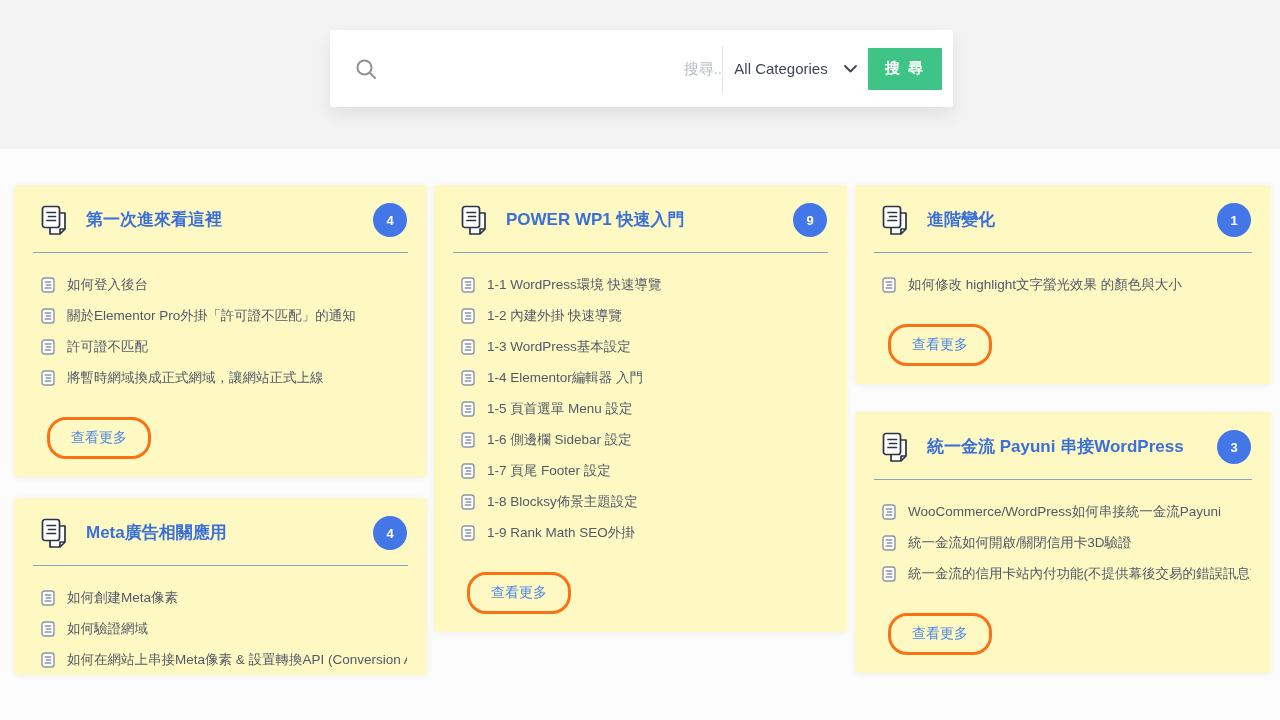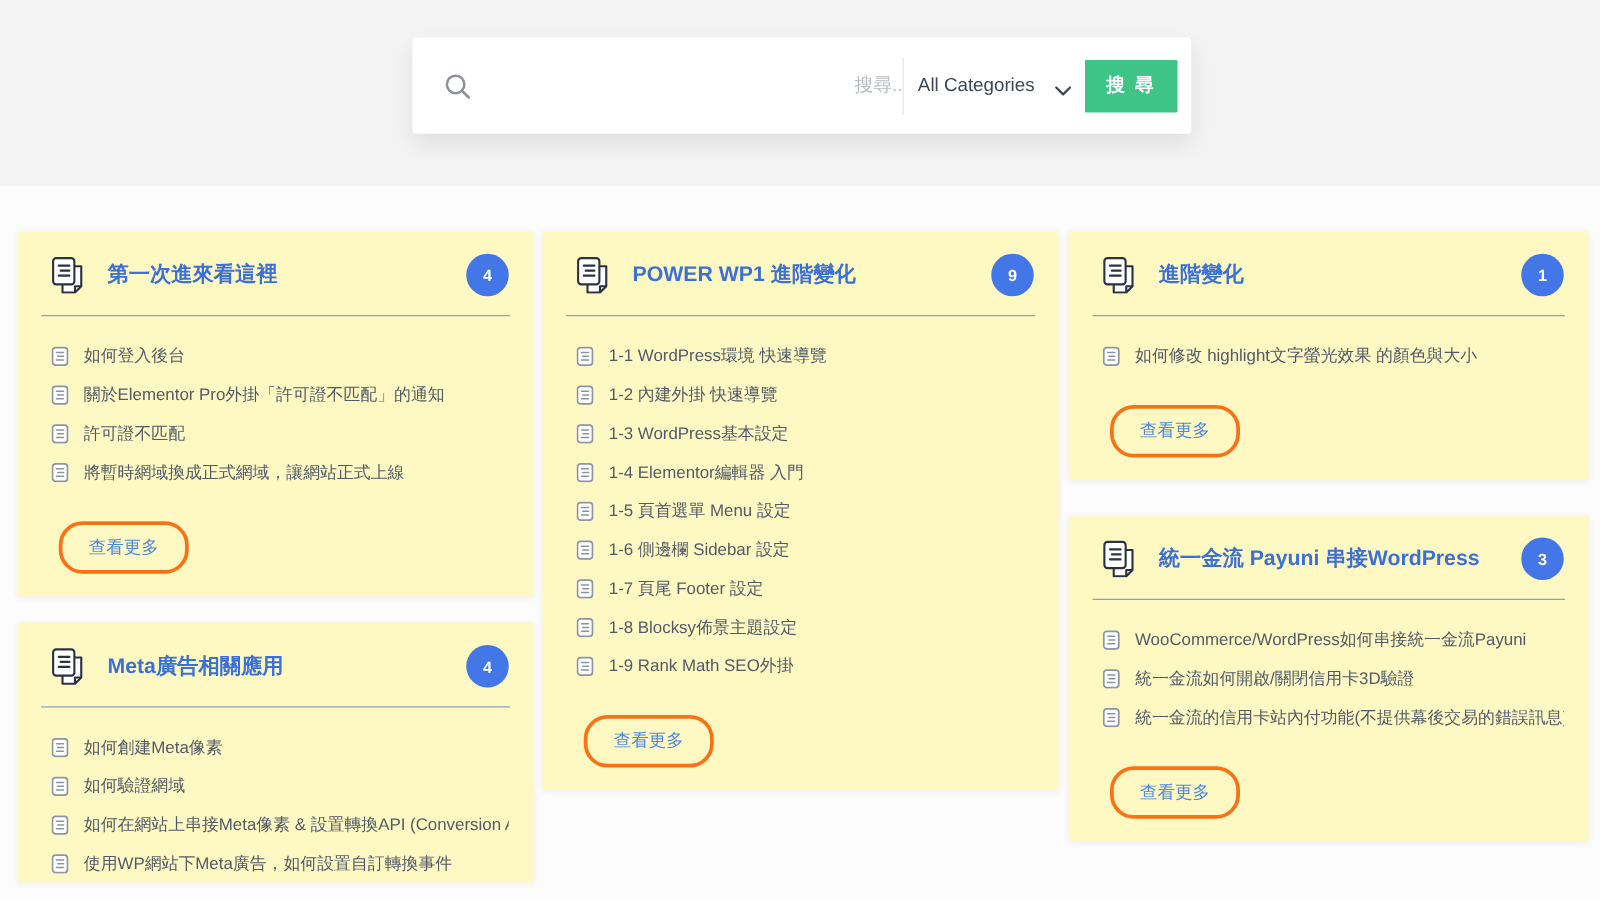--- a/index.html
+++ b/index.html
@@ -24,21 +24,21 @@
   .search-card .mag { margin:0 16px 0 24px; flex:none; }
   .search-input {
     flex:1; border:none; outline:none; font-size:15px;
     color:#3e4656; background:transparent; min-width:0;
     font-family:inherit;
     text-align:right;
   }
   .search-input::placeholder { color:#b7bcc2; }
   .v-divider { width:1px; height:46px; background:#e3e4e6; flex:none; }
   .category-select {
-    flex:none; width:145px; display:flex; align-items:flex-end;
+    flex:none; width:145px; display:flex; align-items:center;
     justify-content:center; gap:16px; cursor:pointer;
   }
   .category-select span { font-size:15px; color:#3e4656; }
   .search-btn {
     flex:none; width:74px; height:42px; margin-right:11px;
     background:#3ec487; color:#ffffff; border:none; border-radius:1px;
     font-size:15px; font-weight:bold; letter-spacing:2px;
     font-family:inherit; cursor:pointer;
   }
   
@@ -204,48 +204,39 @@
   <li>
     <svg width="14" height="16" viewBox="0 0 14 16" fill="none">
       <rect x="1" y="1" width="12" height="14" rx="2.5" fill="#ffffff" stroke="#8b95a5" stroke-width="1.4"></rect>
       <line x1="4.2" y1="5" x2="9.8" y2="5" stroke="#8b95a5" stroke-width="1.3" stroke-linecap="round"></line>
       <line x1="5.2" y1="8" x2="9.8" y2="8" stroke="#8b95a5" stroke-width="1.3" stroke-linecap="round"></line>
       <line x1="4.2" y1="11" x2="9.8" y2="11" stroke="#8b95a5" stroke-width="1.3" stroke-linecap="round"></line>
     </svg>
     <span>如何在網站上串接Meta像素 &amp; 設置轉換API (Conversion API)</span>
   </li>
 
-  <li>
-    <svg width="14" height="16" viewBox="0 0 14 16" fill="none">
-      <rect x="1" y="1" width="12" height="14" rx="2.5" fill="#ffffff" stroke="#8b95a5" stroke-width="1.4"></rect>
-      <line x1="4.2" y1="5" x2="9.8" y2="5" stroke="#8b95a5" stroke-width="1.3" stroke-linecap="round"></line>
-      <line x1="5.2" y1="8" x2="9.8" y2="8" stroke="#8b95a5" stroke-width="1.3" stroke-linecap="round"></line>
-      <line x1="4.2" y1="11" x2="9.8" y2="11" stroke="#8b95a5" stroke-width="1.3" stroke-linecap="round"></line>
-    </svg>
-    <span>使用WP網站下Meta廣告，如何設置自訂轉換事件</span>
-  </li>
 </ul>
 
   </div>
 </div>
 
 <div class="col col-2">
   <div class="card">
     <div class="card-header">
 
   <svg class="doc-icon" width="28" height="30" viewBox="0 0 28 30" fill="none">
     <path d="M10 8 H25 V24 L20 29 H10 Z" fill="#ffffff" stroke="#2a3344" stroke-width="1.7" stroke-linejoin="round"></path>
     <path d="M25 24 H20 V29" fill="none" stroke="#2a3344" stroke-width="1.7" stroke-linejoin="round"></path>
     <rect x="2.5" y="1.5" width="17" height="21" rx="2.5" fill="#ffffff" stroke="#2a3344" stroke-width="1.7"></rect>
     <line x1="7" y1="7.5" x2="15.5" y2="7.5" stroke="#2a3344" stroke-width="1.7" stroke-linecap="round"></line>
     <line x1="8.5" y1="11.5" x2="15.5" y2="11.5" stroke="#2a3344" stroke-width="1.7" stroke-linecap="round"></line>
     <line x1="7" y1="15.5" x2="15.5" y2="15.5" stroke="#2a3344" stroke-width="1.7" stroke-linecap="round"></line>
   </svg>
 
-      <div class="card-title">POWER WP1 進階變化</div>
+      <div class="card-title">POWER WP1 快速入門</div>
       <div class="badge">9</div>
     </div>
     <div class="h-divider"></div>
     <ul class="card-list">
   <li>
     <svg width="14" height="16" viewBox="0 0 14 16" fill="none">
       <rect x="1" y="1" width="12" height="14" rx="2.5" fill="#ffffff" stroke="#8b95a5" stroke-width="1.4"></rect>
       <line x1="4.2" y1="5" x2="9.8" y2="5" stroke="#8b95a5" stroke-width="1.3" stroke-linecap="round"></line>
       <line x1="5.2" y1="8" x2="9.8" y2="8" stroke="#8b95a5" stroke-width="1.3" stroke-linecap="round"></line>
       <line x1="4.2" y1="11" x2="9.8" y2="11" stroke="#8b95a5" stroke-width="1.3" stroke-linecap="round"></line>

